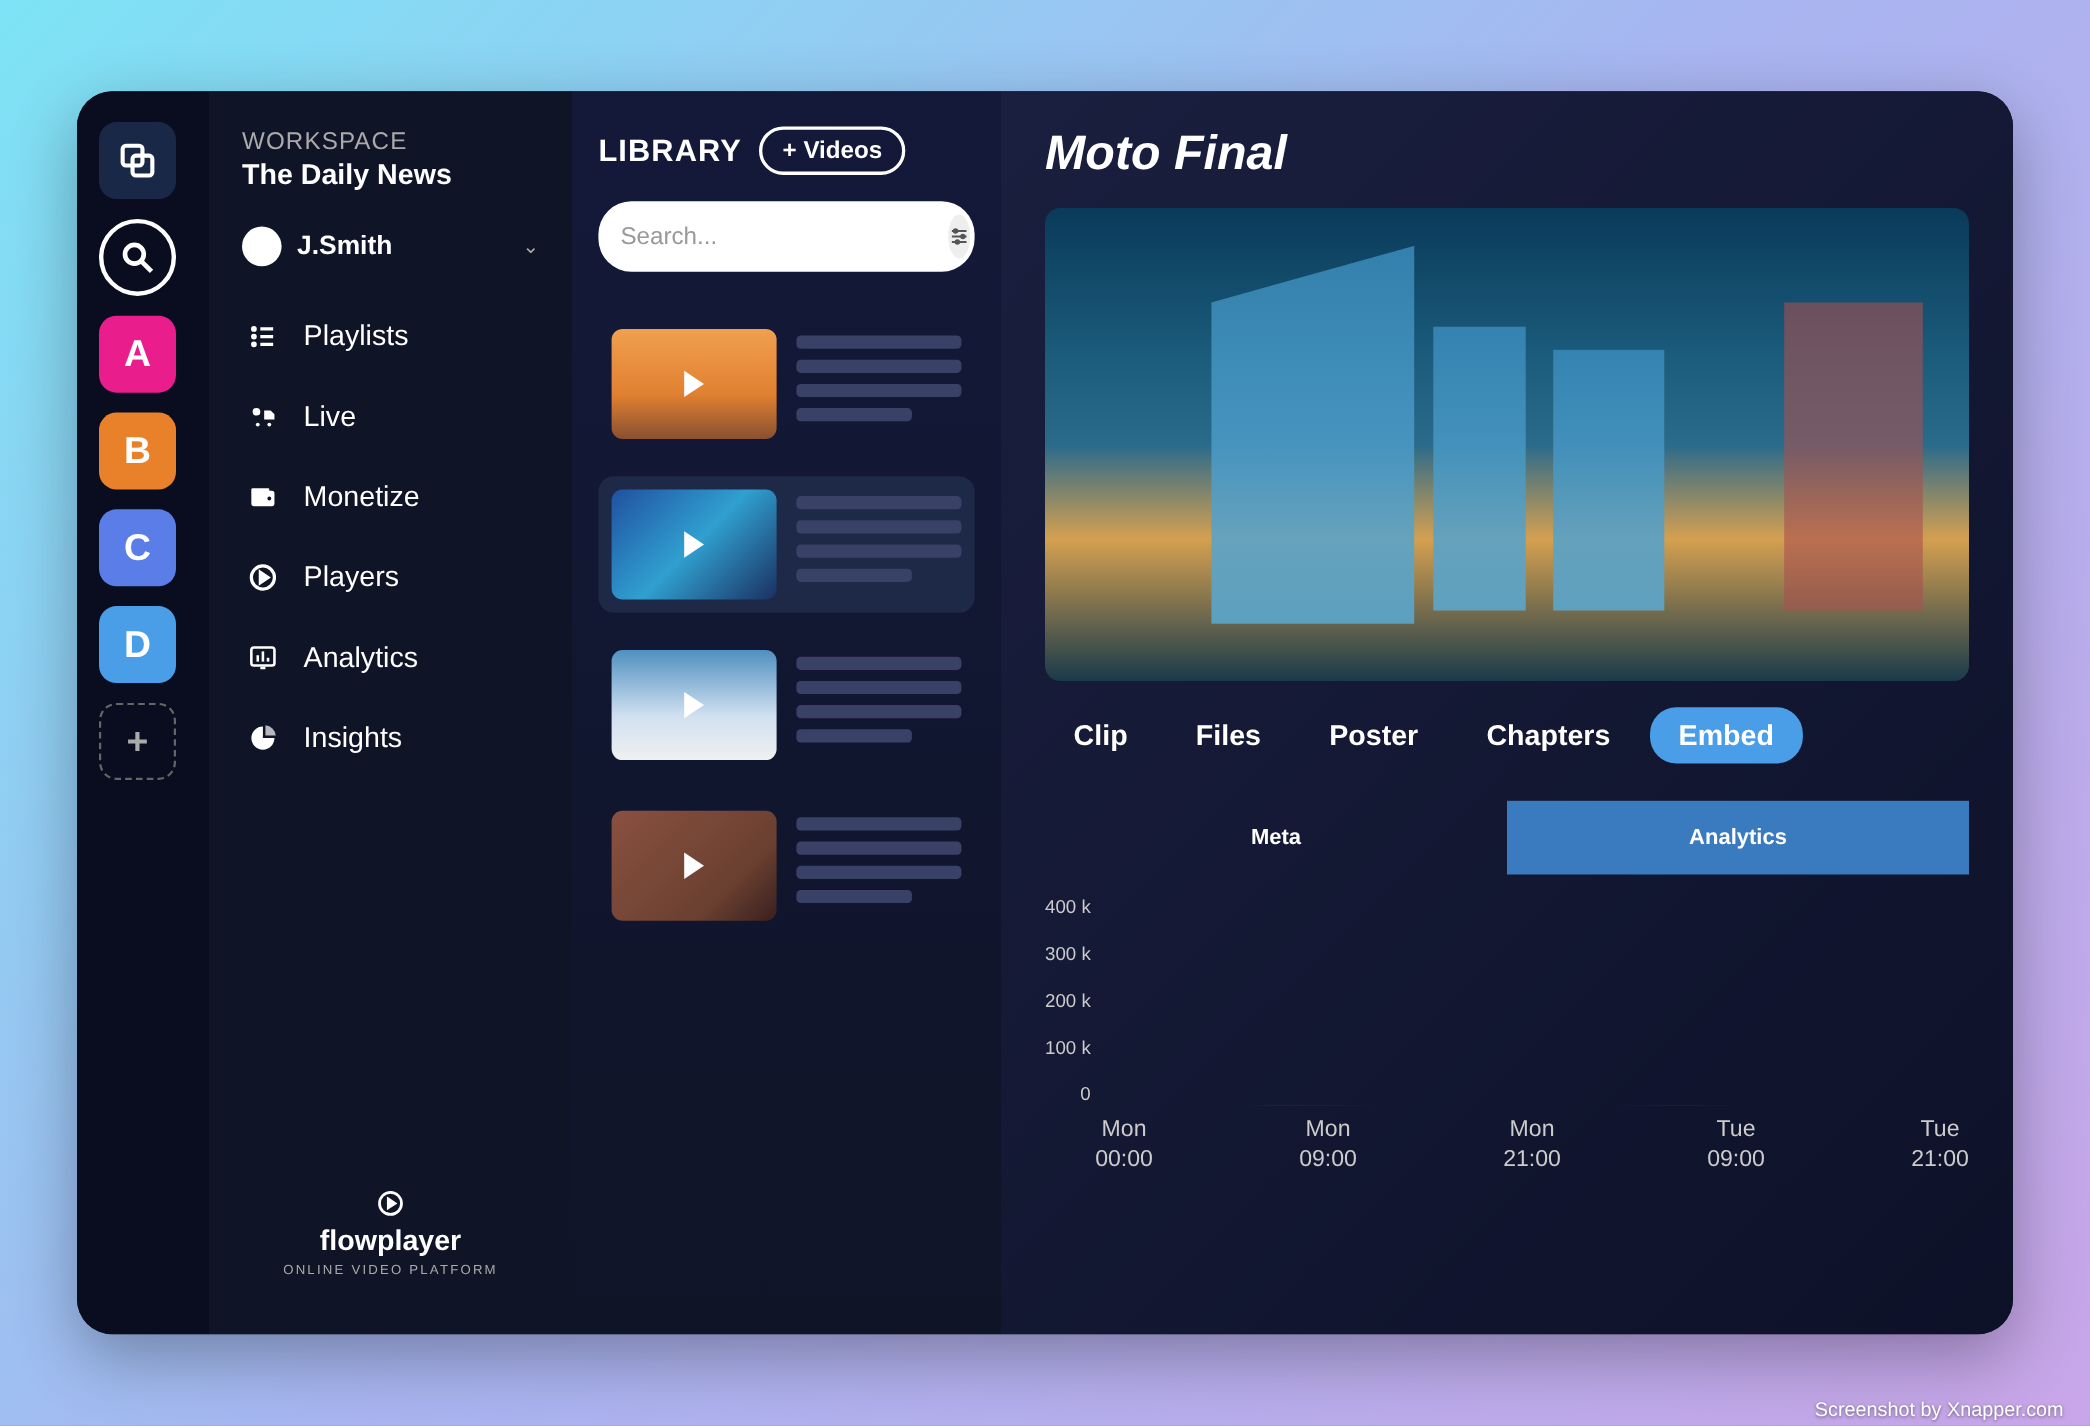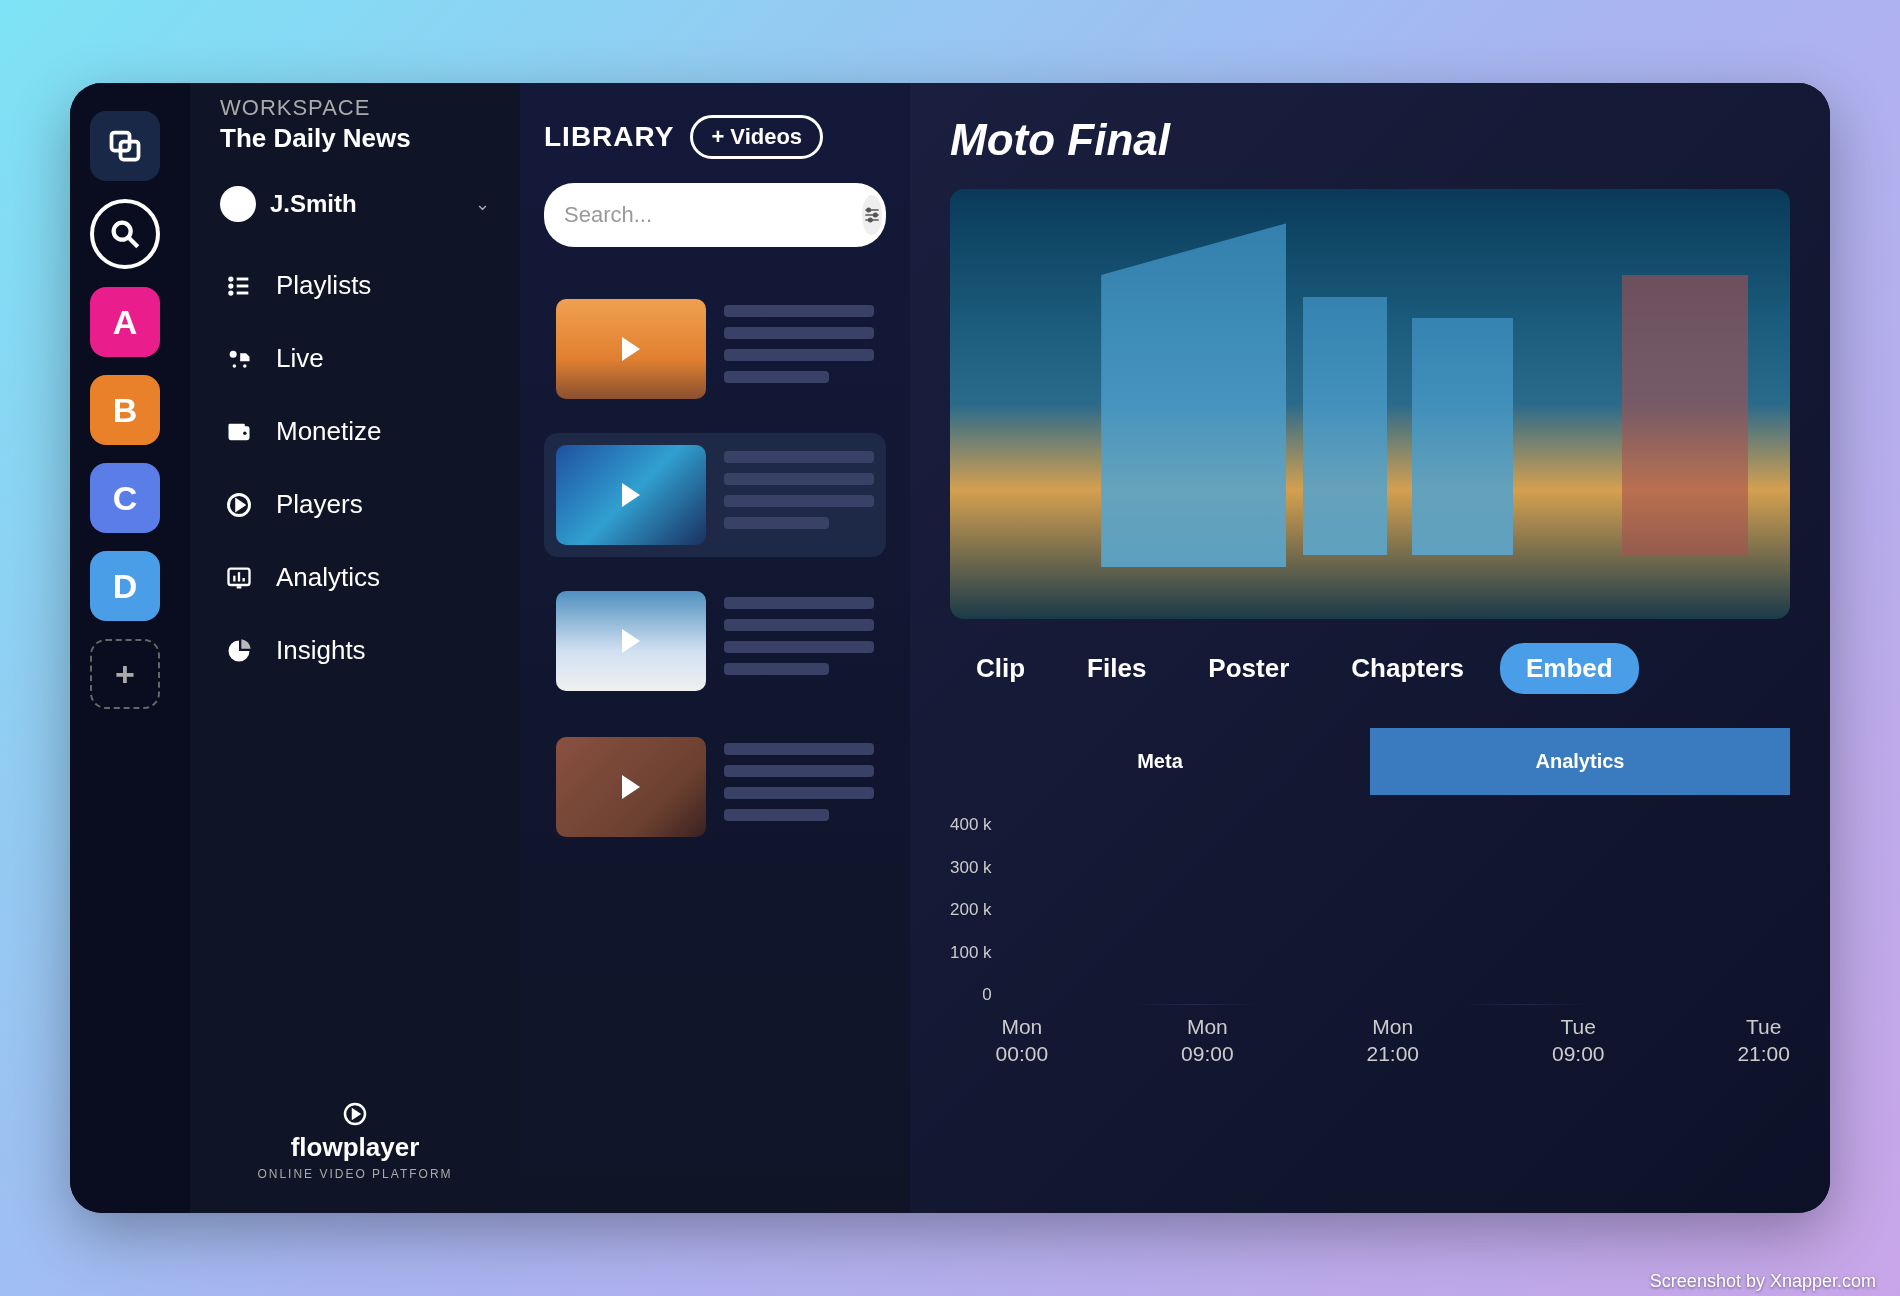--- a/index.html
+++ b/index.html
@@ -45,21 +45,21 @@
 .rail-item.layers { background: #1a2847; }
 .rail-item.search-rail { background: transparent; border: 4px solid #fff; border-radius: 50%; }
 .rail-item.a { background: #e91e8c; }
 .rail-item.b { background: #e8812a; }
 .rail-item.c { background: #5a7de8; }
 .rail-item.d { background: #4a9ee8; }
 .rail-item.add { background: transparent; border: 2px dashed #666; color: #aaa; }
 .sidebar {
   width: 330px;
   background: #0f1427;
-  padding: 12px 10px;
+  padding: 32px 10px;
   display: flex;
   flex-direction: column;
 }
 .workspace-header { padding: 0 20px 18px; }
 .workspace-label { color: #aaa; font-size: 22px; font-weight: 400; letter-spacing: 1px; }
 .workspace-name { color: #fff; font-size: 26px; font-weight: 700; margin-top: 2px; }
 .user-row { display: flex; align-items: center; gap: 14px; padding: 14px 20px; cursor: pointer;}
 .avatar { width: 36px; height: 36px; border-radius: 50%; background: #fff; }
 .user-name { color: #fff; font-size: 24px; font-weight: 600; flex: 1; }
 .chevron { color: #aaa; font-size: 18px; }

